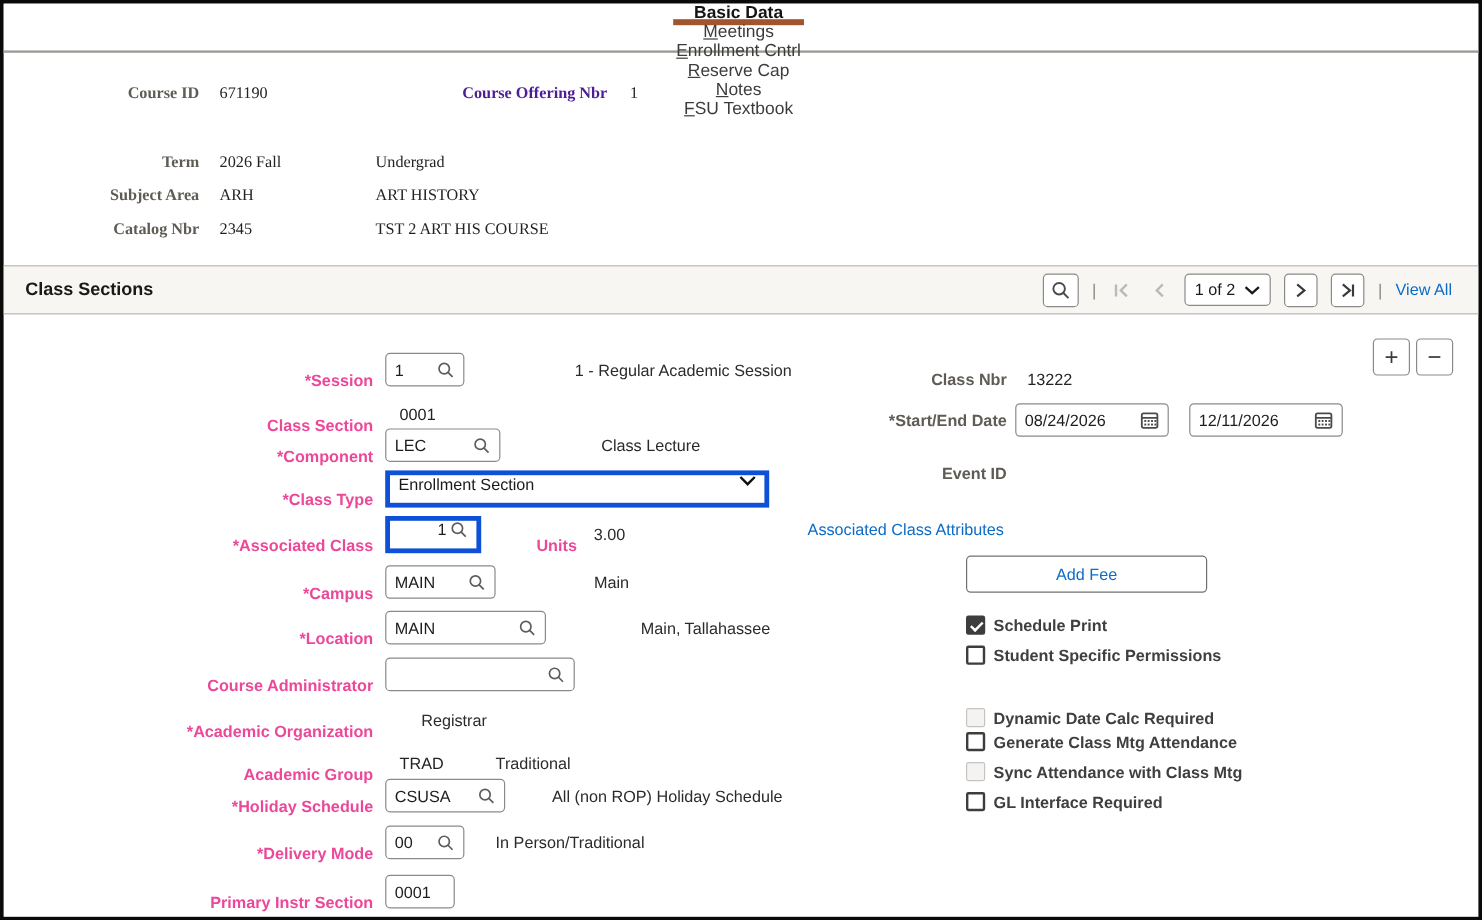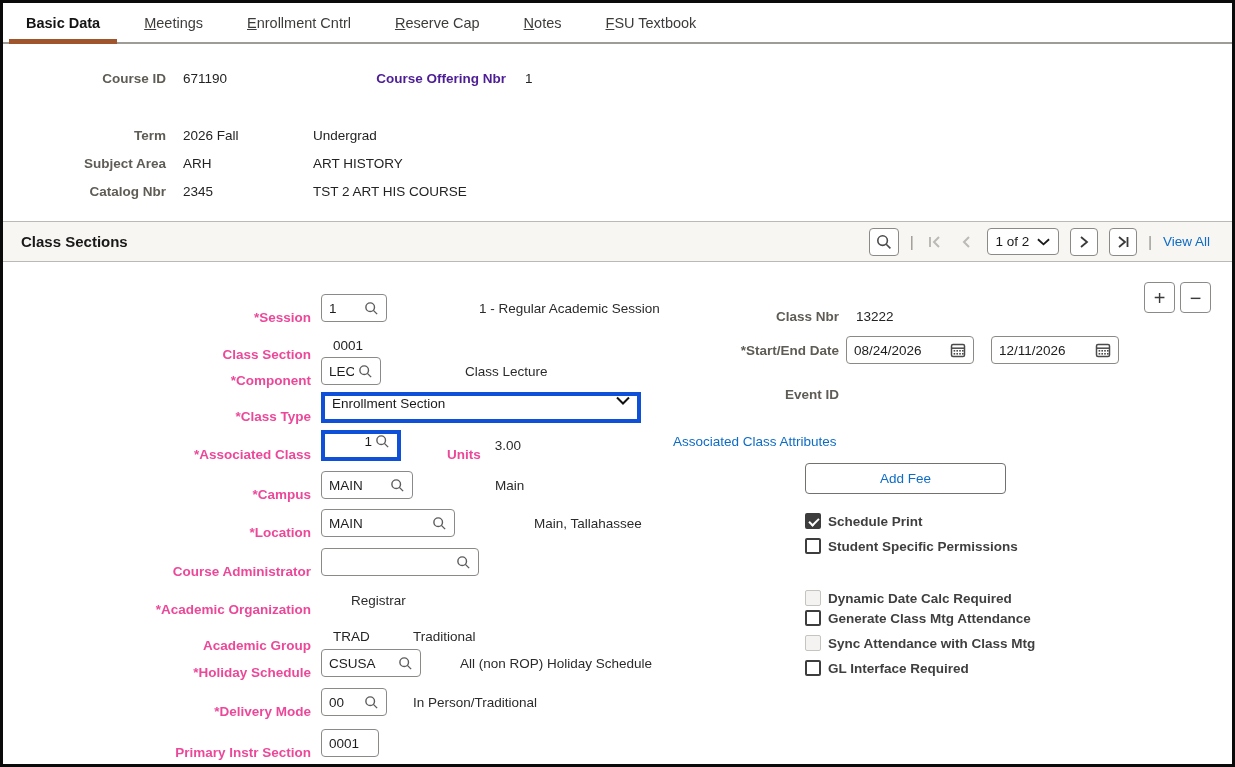--- a/index.html
+++ b/index.html
@@ -1,27 +1,27 @@
 <!DOCTYPE html>
 <html><head>
 <meta charset="utf-8">
 <style>
   * { margin:0; padding:0; box-sizing:border-box; }
   html,body { background:#fff; }
   body { font-family:"Liberation Sans","DejaVu Sans",sans-serif; }
   .screen { position:relative; width:1235px; height:767px; border:3px solid #0a0a0a; background:#fff; overflow:hidden; }
 
   
-  .tabbar { position:absolute; top:0; left:0; right:0; height:41px; border-bottom:2px solid #9e9c97; display:flex; align-items:center; padding-left:6px; background:#fff; }
+  .tabbar { position:absolute; top:0; left:0; right:0; height:41px; border-bottom:2px solid #9e9c97; display:flex; align-items:center; padding-left:6px; background:#fff;flex-direction:column; }
   .tab { position:relative; height:100%; display:flex; align-items:center; padding:0 17px; margin-right:10px; font-size:14.5px; color:#3d3c3a; cursor:default; white-space:nowrap; }
   .tab.active { font-weight:700; color:#141414; }
   .tab.active::after { content:""; position:absolute; left:0; right:0; bottom:-2px; height:5px; background:#a1552d; }
 
   
-  .ci-row { position:absolute; left:0; height:22px; display:flex; align-items:center; font-size:13.5px; color:#2d2d2d; }
+  .ci-row { position:absolute; left:0; height:22px; display:flex; align-items:center; font-size:13.5px; color:#2d2d2d;font-family:Liberation Serif, serif; }
   .ci-label { width:163px; text-align:right; font-weight:700; color:#5f5c55; flex:none; margin-right:17px; }
   .ci-val { color:#232323; }
   .w130 { width:130px; flex:none; }
   .ci-label2 { width:193px; text-align:right; font-weight:700; color:#4c1d95; flex:none; margin-right:19px; }
 
   
   .section-bar { position:absolute; top:218px; left:0; right:0; height:41px; background:#f8f6f3; border-top:1px solid #bbb9b3; border-bottom:1px solid #bbb9b3; display:flex; align-items:center; }
   .section-title { margin-left:18px; font-size:15px; font-weight:700; color:#191919; }
   .pagination { position:absolute; right:22px; top:0; height:100%; display:flex; align-items:center; gap:11px; }
   .pg-btn { width:30px; height:28px; border:1px solid #8c8a86; border-radius:4px; background:#fff; display:flex; align-items:center; justify-content:center; }
@@ -172,21 +172,21 @@
     <span class="fdesc" style="margin-left:92px">1 - Regular Academic Session</span>
   </div>
 
   <div class="frow" style="top:330px;height:24px">
     <span class="flabel">Class Section</span>
     <span class="fval" style="margin-left:22px">0001</span>
   </div>
 
   <div class="frow" style="top:353px">
     <span class="flabel">*Component</span>
-    <div class="pbox" style="width:60px">
+    <div class="pbox" style="width:96px">
       <input value="LEC" style="">
       <span class="lk">
           <svg width="15" height="15" viewBox="0 0 16 16">
             <circle cx="6.6" cy="6.6" r="4.6" fill="none" stroke="#5c5c5c" stroke-width="1.5"></circle>
             <line x1="10" y1="10" x2="14" y2="14" stroke="#5c5c5c" stroke-width="1.5"></line>
           </svg>
         </span>
     </div>
     <span class="fdesc" style="margin-left:84px">Class Lecture</span>
   </div>

